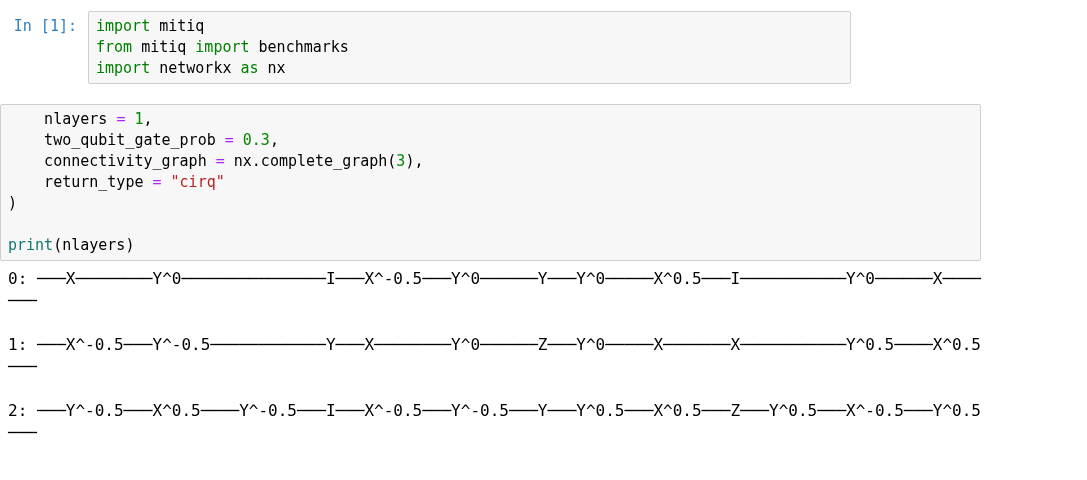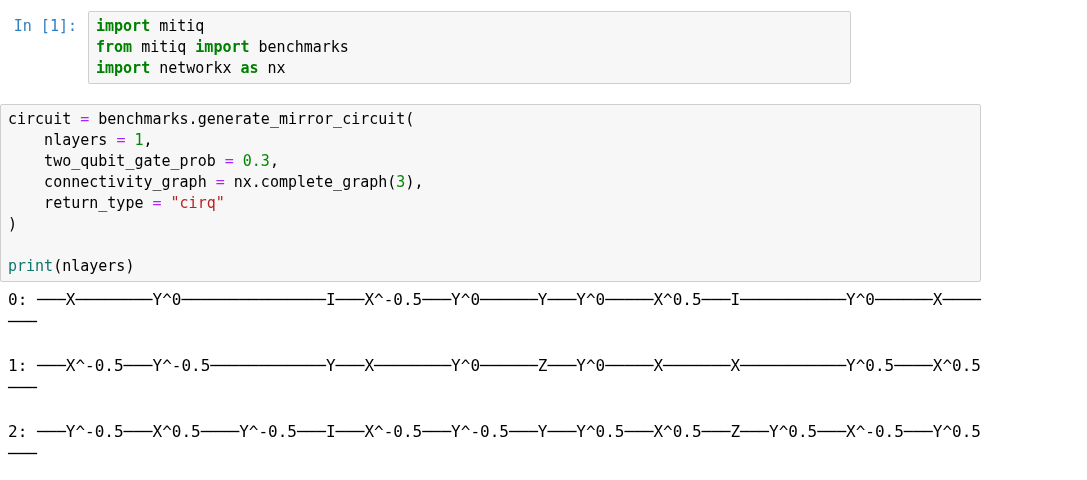--- a/index.html
+++ b/index.html
@@ -30,21 +30,21 @@
     border-radius: 2px;
     padding: 4px 7px;
     font-size: 15px;
     line-height: 21px;
     cursor: text;
   }
 
   .code-line { white-space: pre; min-height: 21px; }
 
   .tok-pl  { color: #000000; text-align: right; }
-  .tok-kw  { color: #008000; font-weight: bold; }
+  .tok-kw  { color: #008000; font-weight: normal; }
   .tok-bi  { color: #0f766e; }
   .tok-op  { color: #aa22ff; }
   .tok-num { color: #008800; }
   .tok-str { color: #ba2121; }
 
   .output-area {
     padding: 7px 0 0 8px;
     font-size: 16px;
     line-height: 22px;
     color: #000000;
@@ -63,21 +63,20 @@
           <div class="code-line"><span class="tok-kw">import</span><span class="tok-pl"> mitiq</span></div>
           <div class="code-line"><span class="tok-kw">from</span><span class="tok-pl"> mitiq </span><span class="tok-kw">import</span><span class="tok-pl"> benchmarks</span></div>
           <div class="code-line"><span class="tok-kw">import</span><span class="tok-pl"> networkx </span><span class="tok-kw">as</span><span class="tok-pl"> nx</span></div>
         </div>
     </div>
   </div>
 
   <div class="cell">
     <div class="cell-main">
       <div class="input-box">
-          <div class="code-line"><span class="tok-pl">circuit </span><span class="tok-op">=</span><span class="tok-pl"> benchmarks.generate_mirror_circuit(</span></div>
           <div class="code-line"><span class="tok-pl">    nlayers </span><span class="tok-op">=</span><span class="tok-pl"> </span><span class="tok-num">1</span><span class="tok-pl">,</span></div>
           <div class="code-line"><span class="tok-pl">    two_qubit_gate_prob </span><span class="tok-op">=</span><span class="tok-pl"> </span><span class="tok-num">0.3</span><span class="tok-pl">,</span></div>
           <div class="code-line"><span class="tok-pl">    connectivity_graph </span><span class="tok-op">=</span><span class="tok-pl"> nx.complete_graph(</span><span class="tok-num">3</span><span class="tok-pl">),</span></div>
           <div class="code-line"><span class="tok-pl">    return_type </span><span class="tok-op">=</span><span class="tok-pl"> </span><span class="tok-str">"cirq"</span></div>
           <div class="code-line"><span class="tok-pl">)</span></div>
           <div class="code-line">&nbsp;</div>
           <div class="code-line"><span class="tok-bi">print</span><span class="tok-pl">(nlayers)</span></div>
         </div>
       <div class="output-area">
           <div class="out-line">0: ───X────────Y^0───────────────I───X^-0.5───Y^0──────Y───Y^0─────X^0.5───I───────────Y^0──────X────</div>

